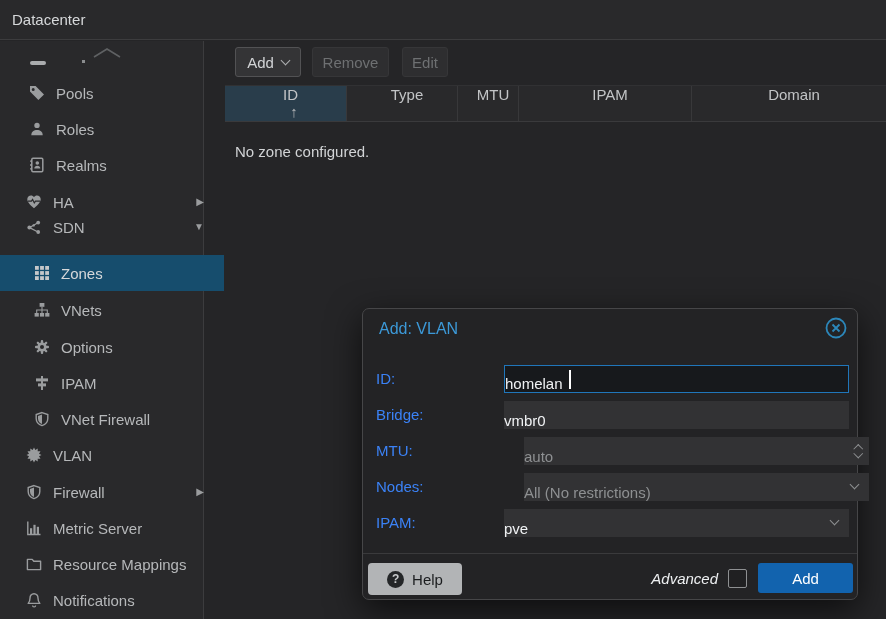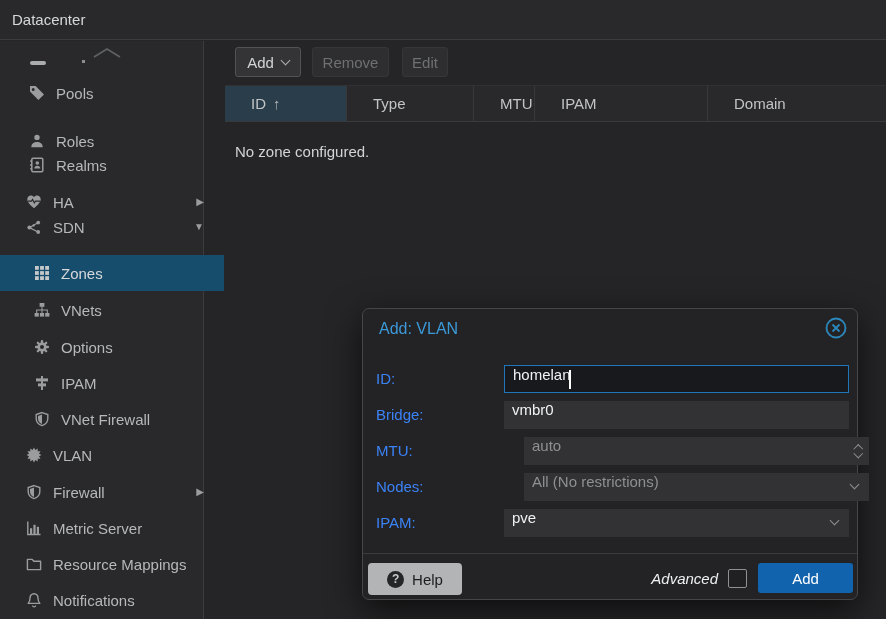--- a/index.html
+++ b/index.html
@@ -34,36 +34,36 @@
   .btn-remove{left:87px;width:77px;}
   .btn-edit{left:177px;width:46px;}
   .chev{display:inline-block;width:6px;height:6px;border-style:solid;border-width:0 1.6px 1.6px 0;}
   .chev.down{transform:rotate(45deg);margin-top:-3px;}
   .chev.up{transform:rotate(-135deg);margin-bottom:-3px;}
   .btn-add .chev{border-color:#aeb0b2;}
   
   .grid-header{position:absolute;left:0;top:44px;right:0;height:37px;display:flex;background:#29292b;
     border-top:1px solid #313133;border-bottom:1px solid #3a3a3c;box-sizing:border-box;
     color:#c2c4c6;font-size:15px;}
-  .hcell{display:flex;align-items:center;padding-left:26px;border-right:1px solid #38383a;
-    box-sizing:border-box;cursor:pointer;}
+  .hcell{display:flex;align-items:center;padding-left:10px;border-right:1px solid #38383a;
+    box-sizing:border-box;cursor:pointer;flex-direction:column;}
   .hcell.sorted{background:#293d4b;}
   .hcell .sort-arrow{margin-left:7px;color:#b2b4b6;}
   .hcell:last-child{border-right:none;flex:1;}
   .empty-text{position:absolute;left:10px;top:102px;color:#d2d4d6;font-size:15px;}
   
   .dialog{position:absolute;left:362px;top:308px;width:496px;height:292px;background:#232325;
     border:1px solid #464648;border-radius:7px;box-shadow:0 10px 34px rgba(0,0,0,.65);
     box-sizing:border-box;z-index:10;}
   .dialog-title{position:absolute;left:16px;top:11px;font-size:16px;color:#3c99d8;}
   .dialog-close{position:absolute;right:9px;top:7px;width:24px;height:24px;cursor:pointer;}
   .drow{position:absolute;left:0;right:0;height:28px;}
   .dlabel{position:absolute;left:13px;top:0;line-height:28px;font-size:15px;color:#3b82f6;}
   .dfield{position:absolute;left:141px;width:345px;height:28px;background:#323234;
-    box-sizing:border-box;font-size:15px;display:flex;align-items:flex-start;padding:0 8px;
+    box-sizing:border-box;font-size:15px;display:flex;align-items:flex-end;padding:0 0;
     color:#f0f2f4;cursor:pointer;}
   .dfield.placeholder{color:#8e9092;margin-left:20px;}
   .dfield.focused{background:#17191c;border:1px solid #2076ba;cursor:text;}
   .dinput{flex:1;background:transparent;border:none;outline:none;color:#f0f2f4;
     font-family:inherit;font-size:15px;padding:0;}
   .text-caret{position:absolute;left:64px;top:4px;width:1.5px;height:19px;background:#ffffff;}
   .spinner{position:absolute;right:8px;top:0;height:28px;display:flex;flex-direction:column;
     justify-content:center;gap:3px;cursor:pointer;}
   .spinner .chev{border-color:#8e9092;width:5.5px;height:5.5px;}
   .dd-chev{position:absolute;right:11px;top:11px;border-color:#8e9092 !important;cursor:pointer;}
@@ -101,21 +101,21 @@
     </div>
 
     <div class="nav-item lvl2" style="top:34px">
       <span class="nicon">
           <svg viewBox="0 0 16 16">
             <path fill="currentColor" fill-rule="evenodd" d="M1 1h5.6L15 9.4 9.4 15 1 6.6V1zm3.2 2.1a1.5 1.5 0 100 3 1.5 1.5 0 000-3z"></path>
           </svg>
         </span>
       <span>Pools</span>
     </div>
-    <div class="nav-item lvl2" style="top:82px">
+    <div class="nav-item lvl2" style="top:70px">
       <span class="nicon">
           <svg viewBox="0 0 16 16" fill="currentColor">
             <circle cx="8" cy="4.4" r="2.7"></circle>
             <path d="M2.3 14.2c0-3.6 2.6-5.2 5.7-5.2s5.7 1.6 5.7 5.2z"></path>
           </svg>
         </span>
       <span>Roles</span>
     </div>
     <div class="nav-item lvl2" style="top:106px">
       <span class="nicon">
@@ -273,21 +273,21 @@
       <div class="btn btn-disabled btn-edit">
         <span>Edit</span>
       </div>
     </div>
 
     <div class="grid-header">
       <div class="hcell sorted" style="width:122px">
         <span>ID</span>
         <span class="sort-arrow">↑</span>
       </div>
-      <div class="hcell" style="width:127px">
+      <div class="hcell" style="width:111px">
         <span>Type</span>
       </div>
       <div class="hcell" style="width:61px">
         <span>MTU</span>
       </div>
       <div class="hcell" style="width:173px">
         <span>IPAM</span>
       </div>
       <div class="hcell">
         <span>Domain</span>

